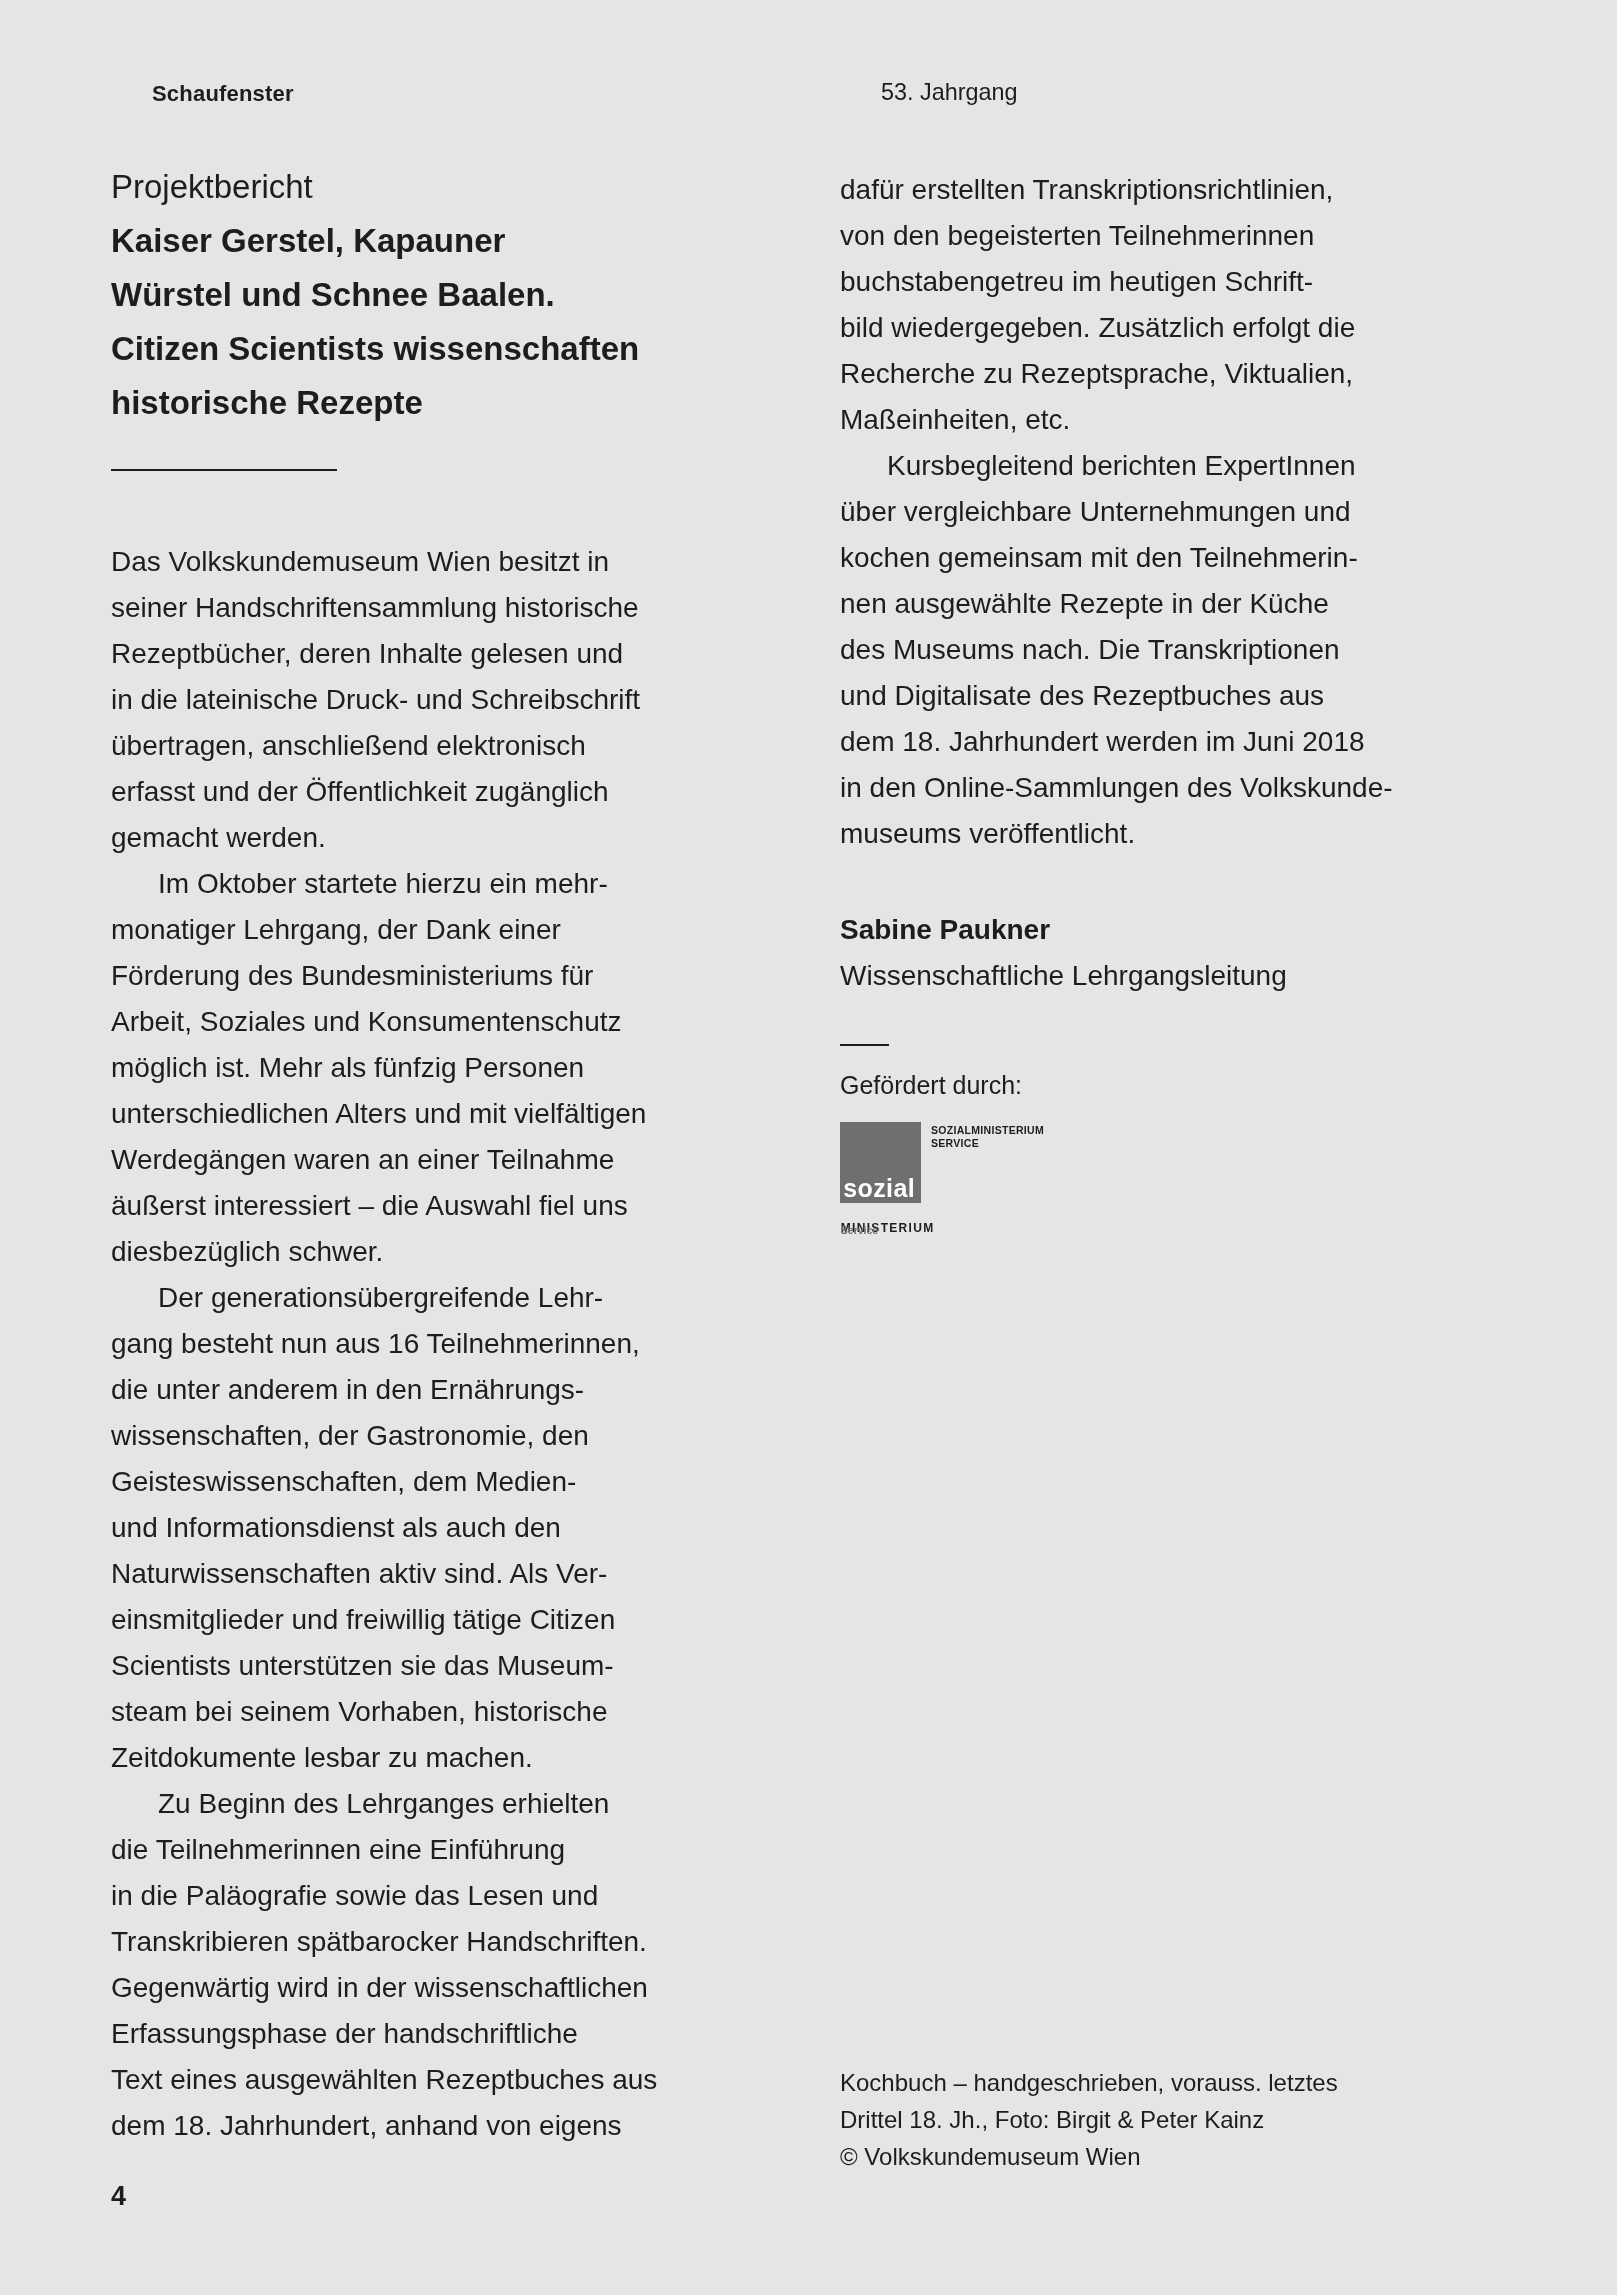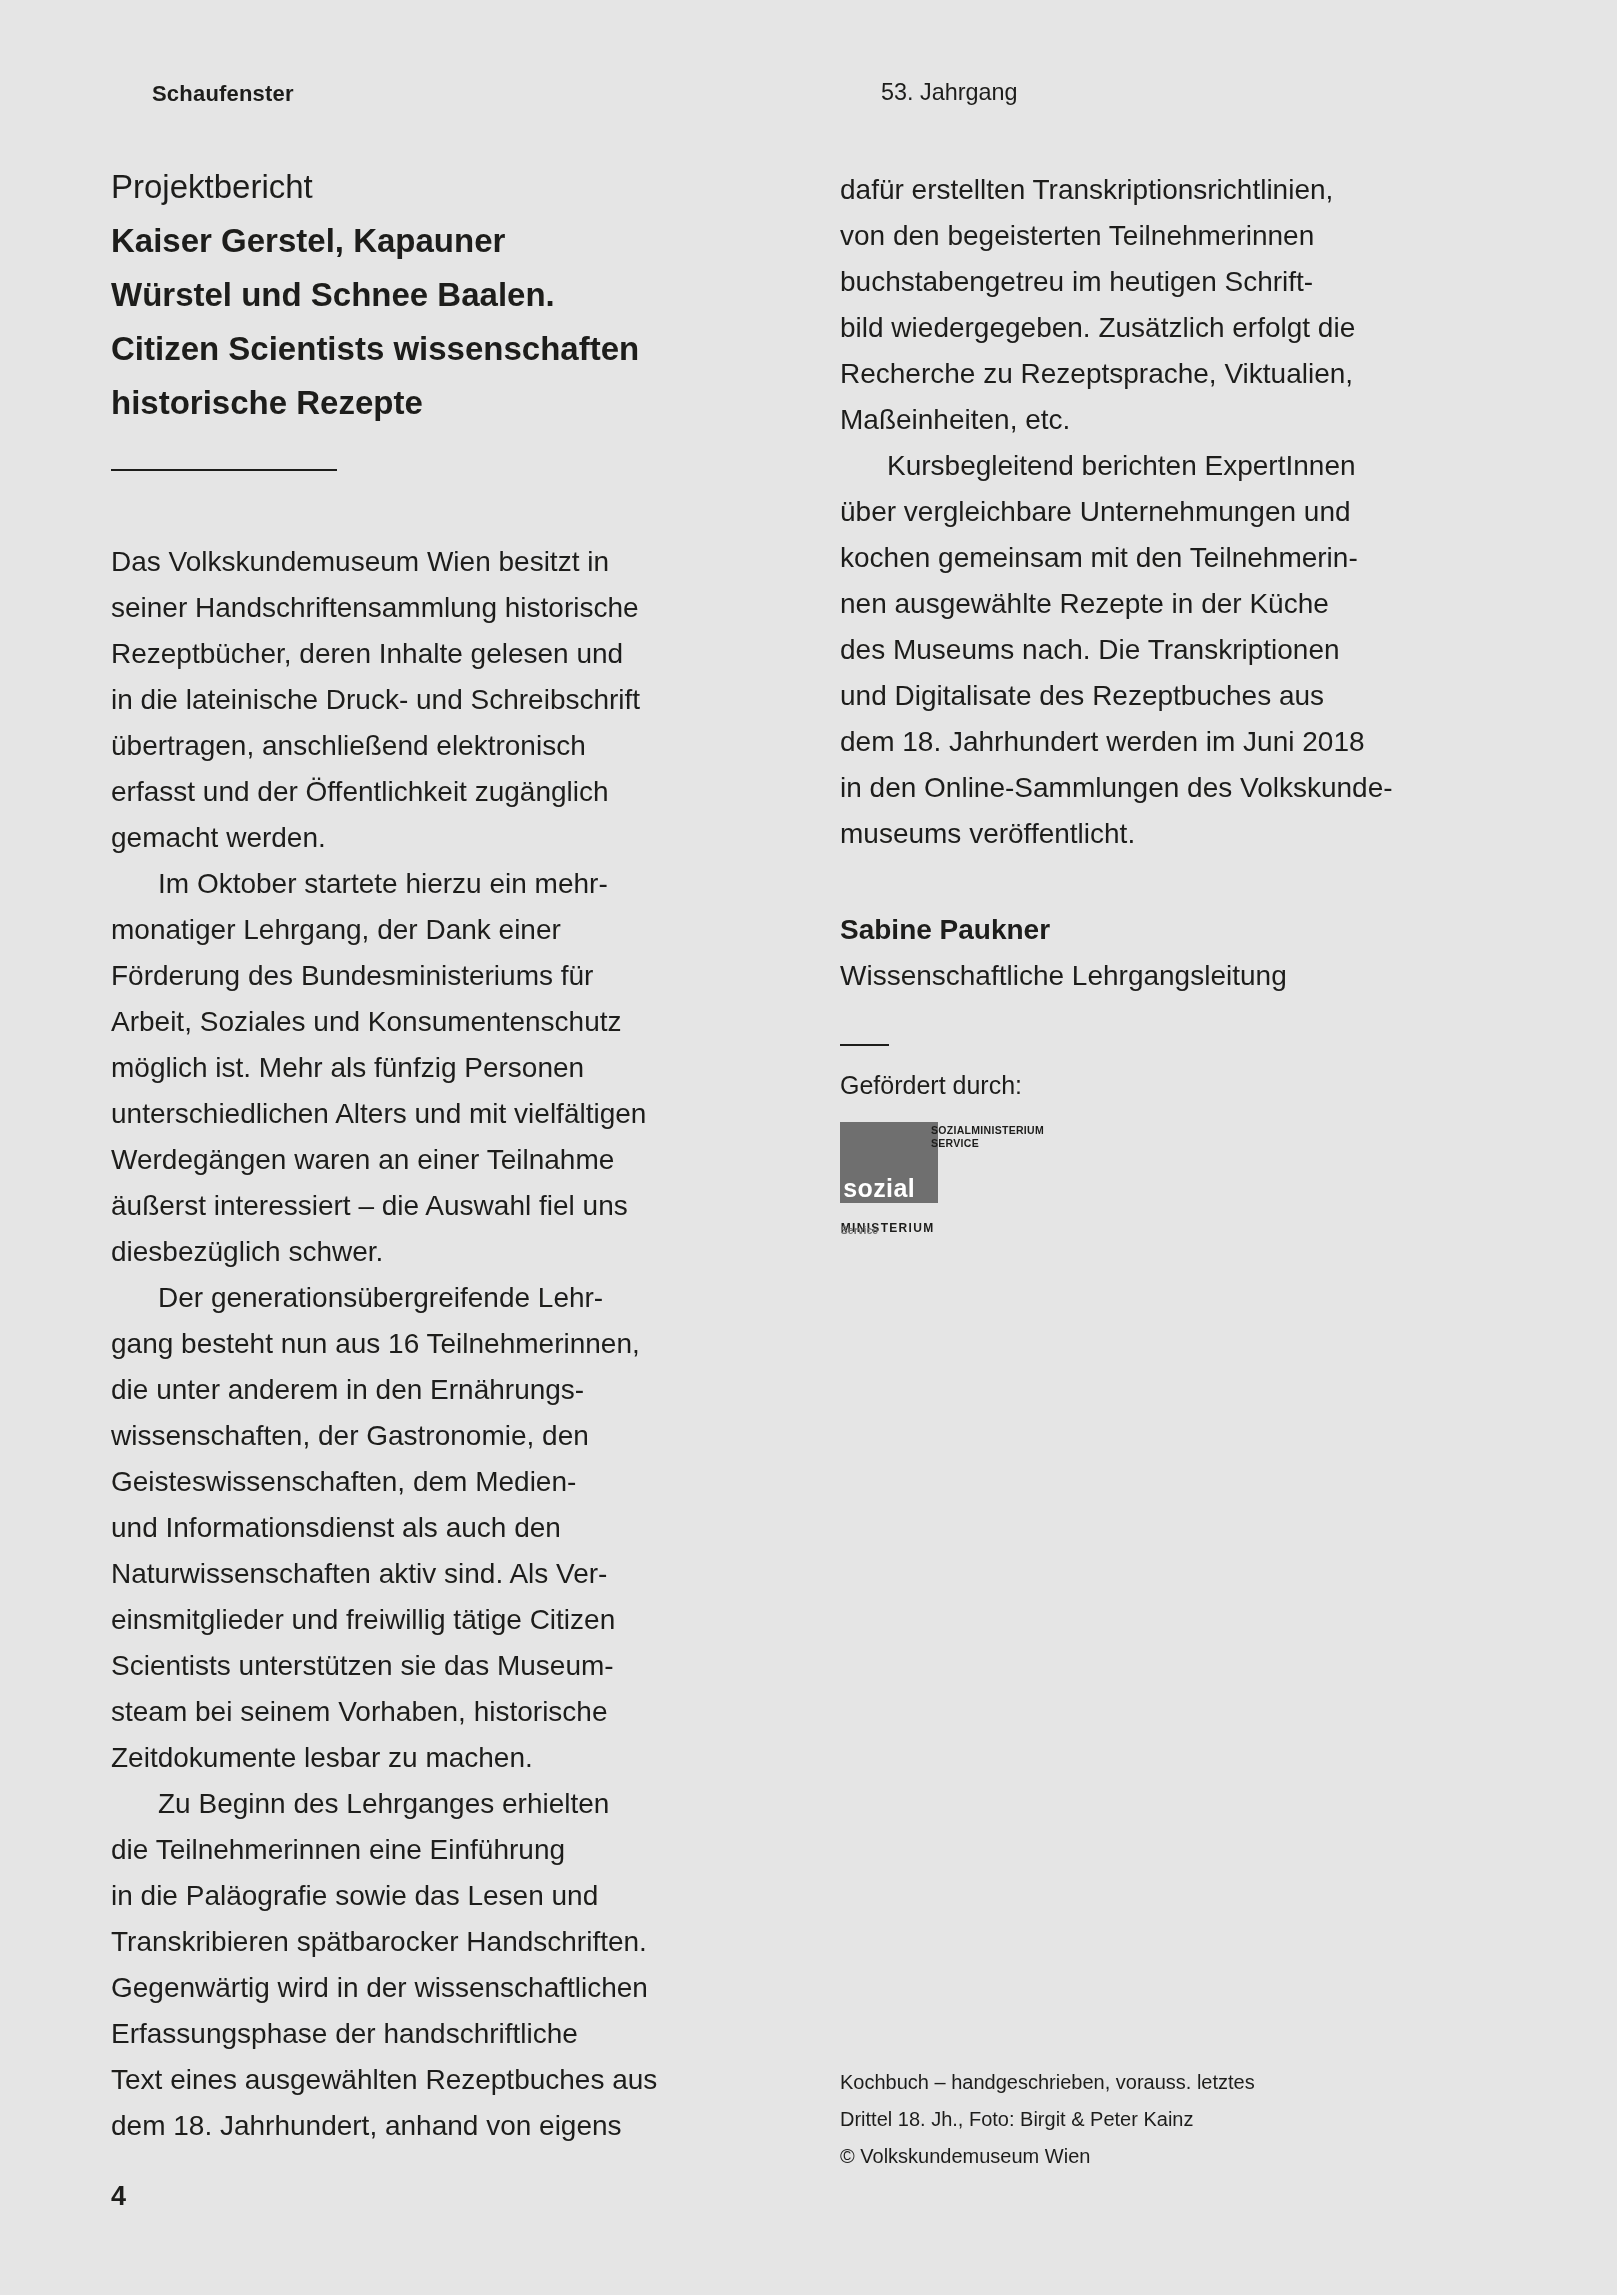--- a/index.html
+++ b/index.html
@@ -100,21 +100,21 @@
   .logo {
     position: relative;
     margin-top: 19.4px;
     width: 340px;
     height: 141px;
   }
   .logo-box {
     position: absolute;
     left: 0;
     top: 0;
-    width: 98px;
+    width: 81px;
     height: 81px;
     background: #6f6f6f;
   }
   .logo-box-word {
     position: absolute;
     left: 3.2px;
     bottom: 0px;
     color: #ffffff;
     font-size: 25px;
     font-weight: bold;
@@ -144,21 +144,21 @@
     top: 102px;
     font-size: 10.5px;
     font-weight: bold;
     color: #6f6f6f;
   }
 
   .caption {
     position: absolute;
     left: 840px;
     top: 2064px;
-    font-size: 20px;
+    font-size: 24px;
     line-height: 37px;
     white-space: pre-line;
   }
   .page-number {
     position: absolute;
     left: 111px;
     top: 2181px;
     font-size: 27px;
     font-weight: bold;
   }

